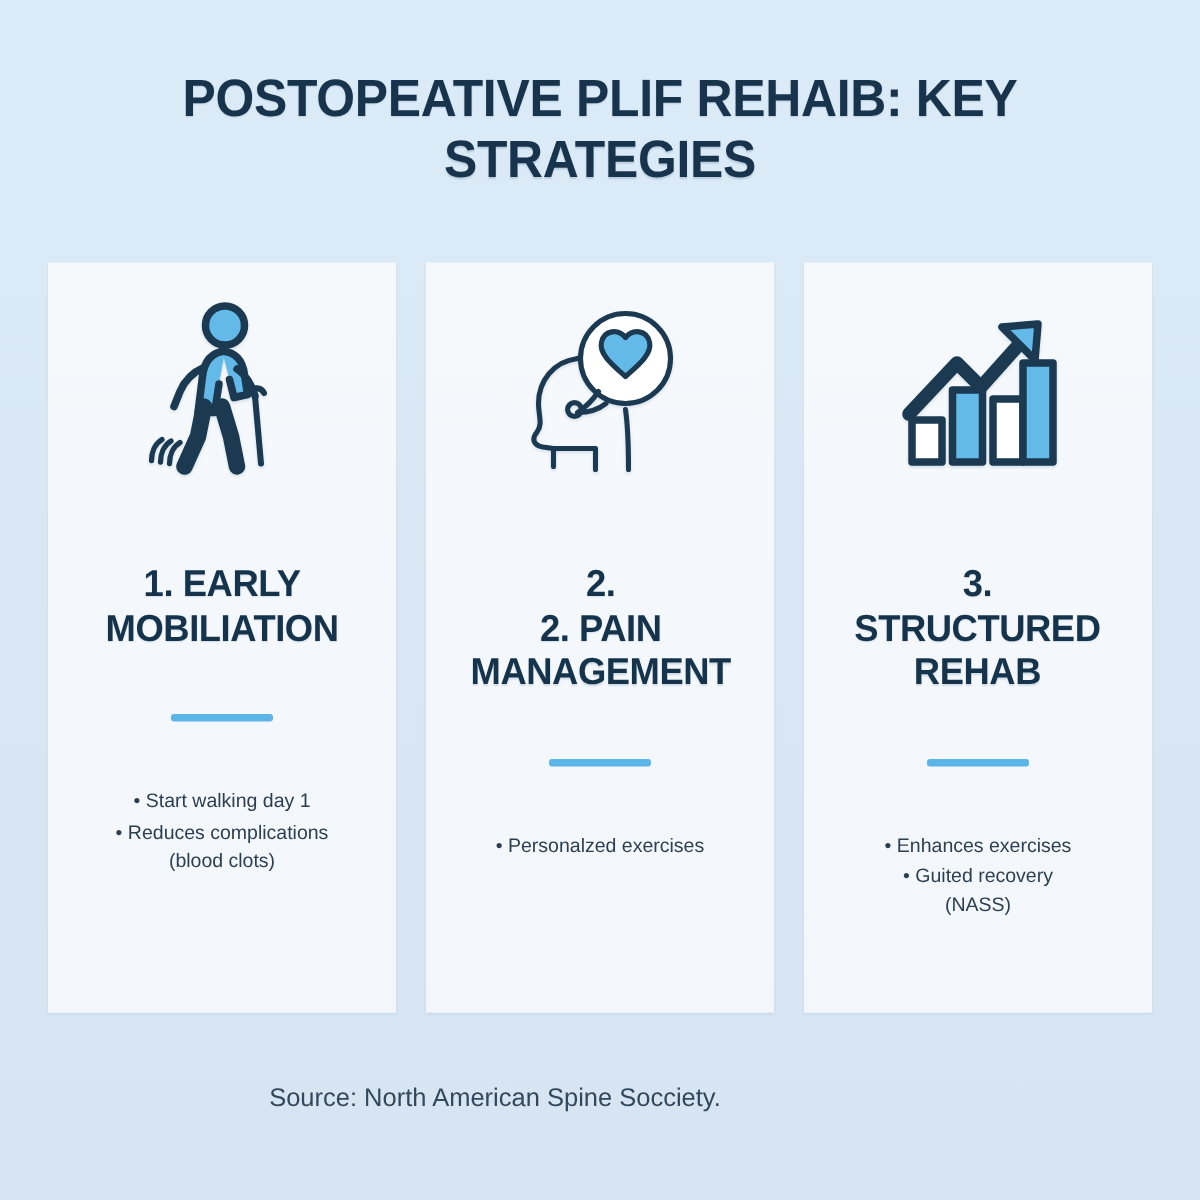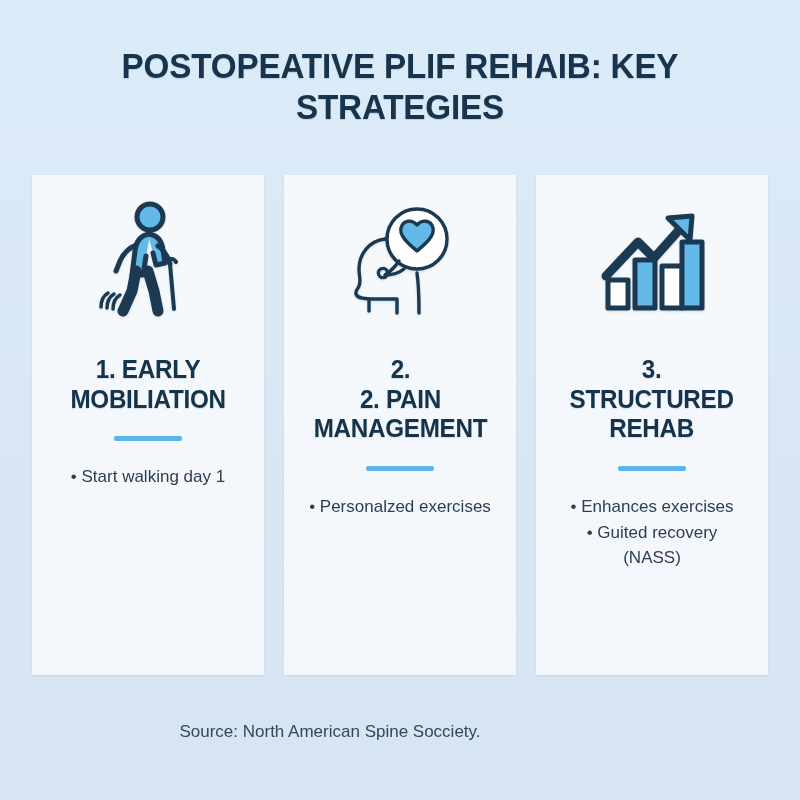--- a/index.html
+++ b/index.html
@@ -50,20 +50,21 @@
   }
   .card {
     width: 232px;
     height: 500px;
     background: linear-gradient(180deg, #f6f9fc 0%, #f3f6fa 100%);
     box-shadow: 0 1px 2px rgba(125,155,180,0.18);
     position: relative;
     display: flex;
     flex-direction: column;
     align-items: center;
+    gap: 20px;
   }
 
   
   .icon-wrap {
     height: 160px;
     width: 100%;
     display: flex;
     align-items: center;
     justify-content: center;
     padding-top: 10px;
@@ -102,21 +103,21 @@
   }
 
   
   .bullets {
     margin-top: 24px;
     padding: 0 12px;
     width: 100%;
     box-sizing: border-box;
     text-align: center;
     color: #2b3f52;
-    font-size: 17px;
+    font-size: 13px;
     line-height: 1.45;
   }
   .bullet {
     margin-bottom: 2px;
     white-space: pre-line;
   }
 
   
   .footer {
     position: absolute;
@@ -156,20 +157,22 @@
           </g>
         </svg>
       </div>
       <div class="card-heading">
         <span class="hline">1. EARLY</span>
         <span class="hline">MOBILIATION</span>
       </div>
       <div class="divider"></div>
       <div class="bullets">
         <div class="bullet">• Start walking day 1</div>
+        <div class="bullet">• Reduces complications
+(blood clots)</div>
       </div>
     </div>
 
     <div class="card">
       <div class="icon-wrap">
         <svg width="110" height="118" viewBox="0 0 110 118" fill="none">
           <g stroke="#1b3a52" stroke-width="3.4" stroke-linecap="round" stroke-linejoin="round" fill="none">
             <path d="M40 38 C24 40 14 53 14 68 C14 76 17 82 13 87 C9 92 11 96 17 97 L24 98 L24 110"></path>
             <path d="M24 98 L52 98 L52 112"></path>
             <path d="M40 38 C52 32 66 33 74 40"></path>

